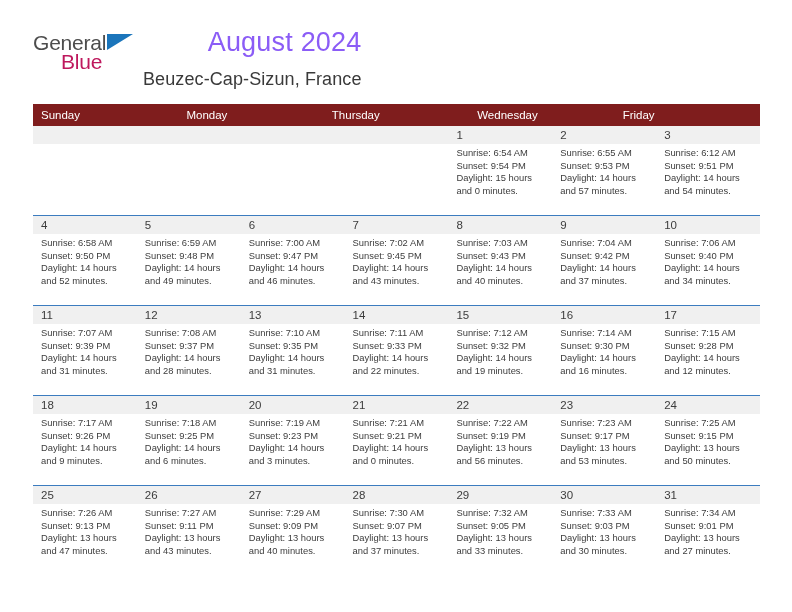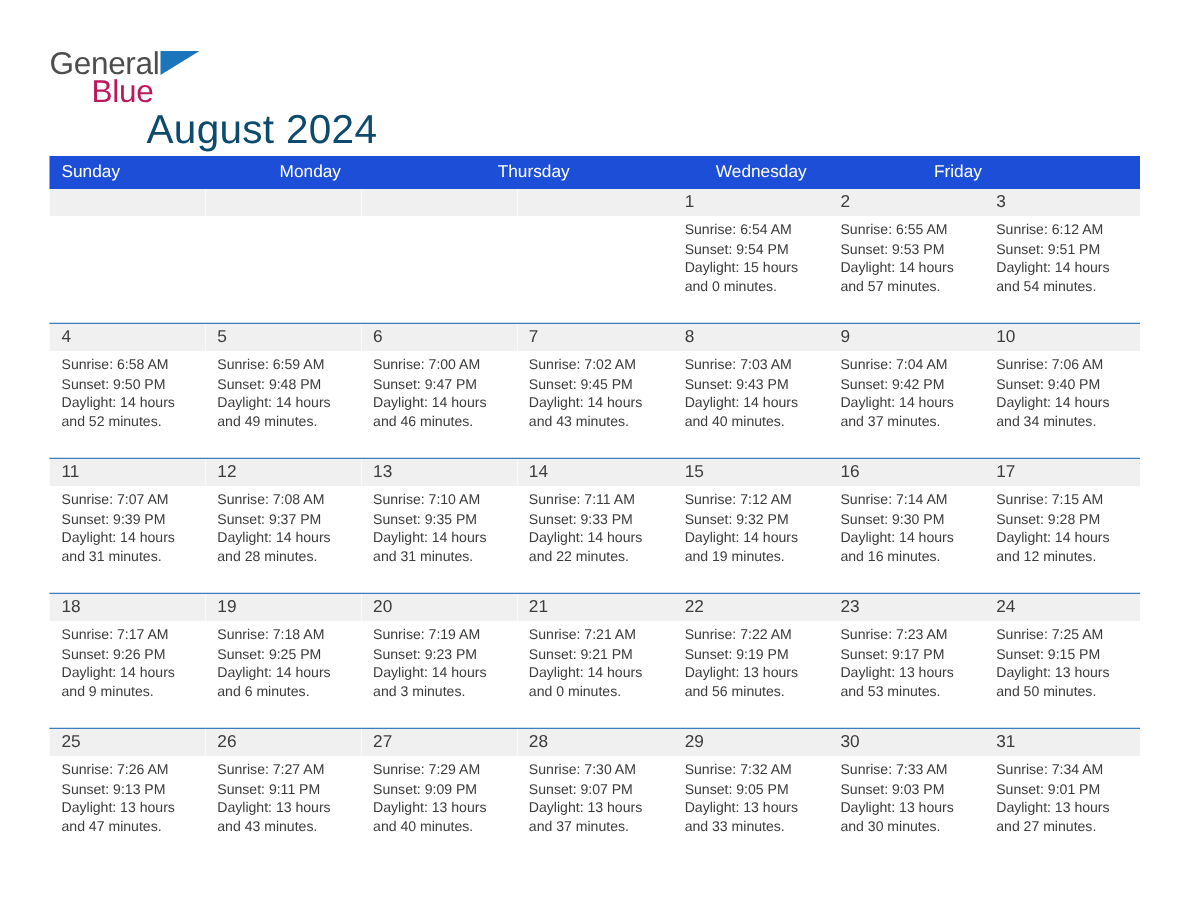--- a/index.html
+++ b/index.html
@@ -21,21 +21,20 @@
     box-sizing: border-box;
   }
 
   
   .header {
     display: flex;
     align-items: flex-start;
     padding: 28px 33px 0 33px;
     box-sizing: border-box;
     height: 76px;
-    flex-direction: column;
   }
   .brand {
     display: block;
     position: relative;
     width: 110px;
     line-height: 1;
     padding-top: 4px;
   }
   .brand-top {
     display: block;
@@ -62,41 +61,41 @@
     border-left: 26px solid #1b75bb;
     border-bottom: 16px solid transparent;
   }
   .title-block {
     text-align: right;
     padding-top: 0px;
   }
   .cal-title {
     font-size: 27px;
     font-weight: normal;
-    color: #0c4a6e;
+    color: #8b5cf6;
     line-height: 1.1;
     letter-spacing: 0.2px;
   }
   .cal-subtitle {
     font-size: 18px;
     color: #3a3a3a;
     margin-top: 11px;
     letter-spacing: 0.1px;
   }
 
   
   .calendar {
     position: absolute;
     left: 33px;
     top: 104px;
     width: 727px;
   }
   .dow-row {
     display: flex;
-    background: #1d4ed8;
+    background: #7f1d1d;
   }
   .dow-cell {
     flex: 1 1 0;
     color: #ffffff;
     font-size: 11.5px;
     padding: 6px 0 6px 8px;
     box-sizing: border-box;
     height: 22px;
     line-height: 11px;
     white-space: nowrap;

